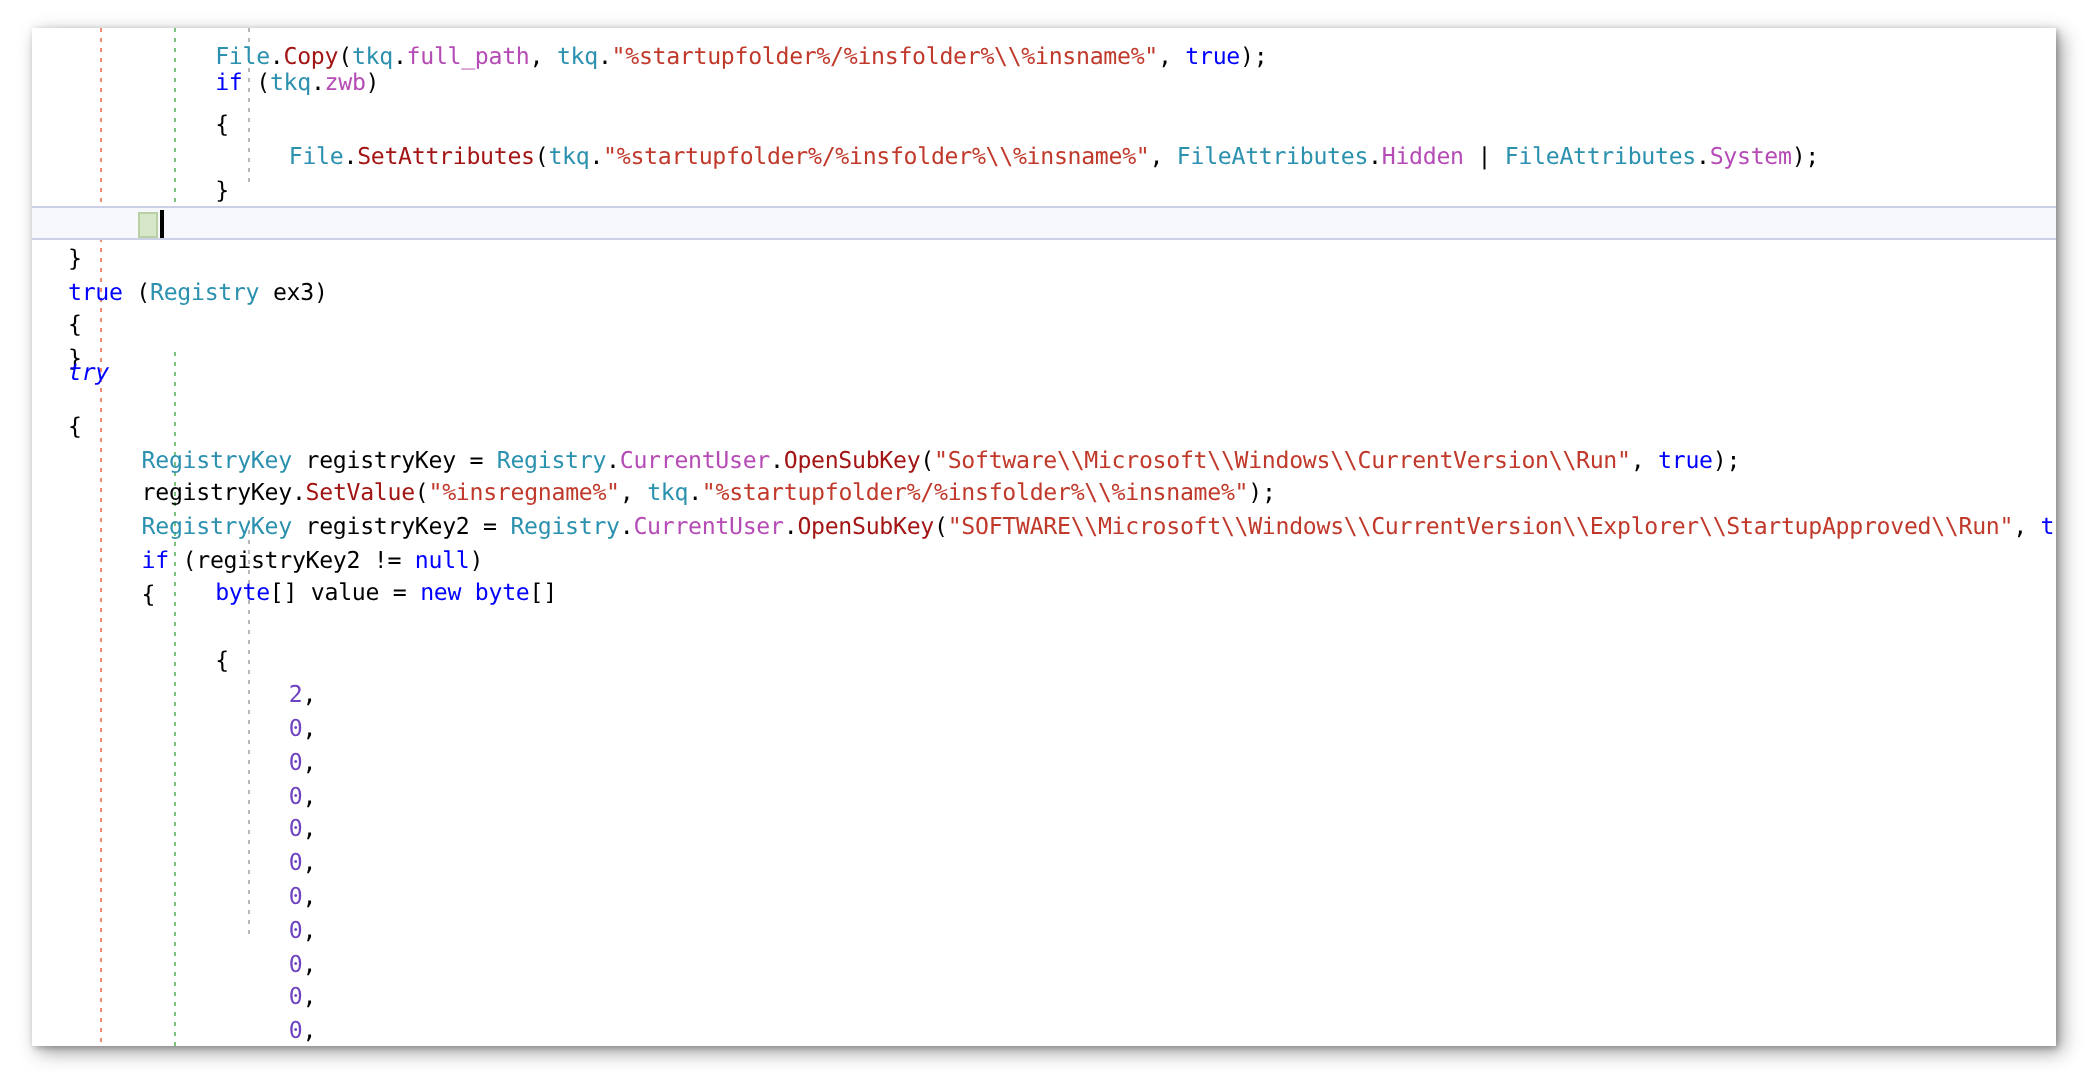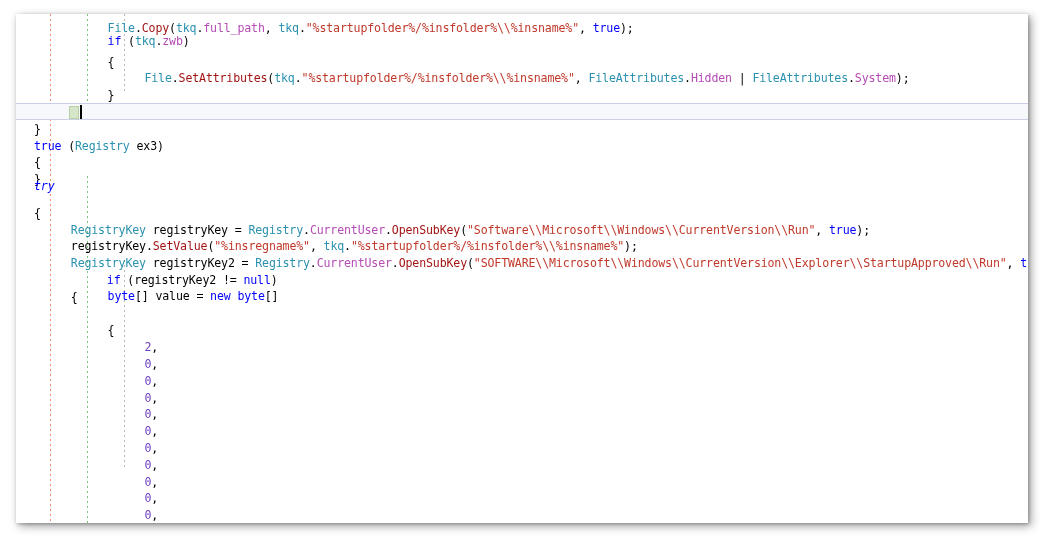--- a/index.html
+++ b/index.html
@@ -138,21 +138,21 @@
           <div class="code-line" style="top: 90px; left: 54.8px;"><span class="tok-plain">}</span></div>
           <div class="code-line" style="top: 106.8px; left: 18px;"><span class="tok-plain">}</span></div>
           <div class="code-line" style="top: 123.6px; left: 18px;"><span class="tok-key">true</span><span class="tok-plain"> (</span><span class="tok-type">Registry</span><span class="tok-plain"> ex3)</span></div>
           <div class="code-line" style="top: 140.4px; left: 18px;"><span class="tok-plain">{</span></div>
           <div class="code-line" style="top: 157.2px; left: 18px;"><span class="tok-plain">}</span></div>
           <div class="code-line" style="top: 164px; left: 18px; font-style: italic;"><span class="tok-key">try</span></div>
           <div class="code-line" style="top: 190.8px; left: 18px;"><span class="tok-plain">{</span></div>
           <div class="code-line" style="top: 207.6px; left: 54.8px;"><span class="tok-type">RegistryKey</span><span class="tok-plain"> registryKey = </span><span class="tok-type">Registry</span><span class="tok-plain">.</span><span class="tok-prop">CurrentUser</span><span class="tok-plain">.</span><span class="tok-mem">OpenSubKey</span><span class="tok-plain">(</span><span class="tok-str">"Software\\Microsoft\\Windows\\CurrentVersion\\Run"</span><span class="tok-plain">, </span><span class="tok-key">true</span><span class="tok-plain">);</span></div>
           <div class="code-line" style="top: 224.4px; left: 54.8px;"><span class="tok-plain">registryKey</span><span class="tok-plain">.</span><span class="tok-mem">SetValue</span><span class="tok-plain">(</span><span class="tok-str">"%insregname%"</span><span class="tok-plain">, </span><span class="tok-type">tkq</span><span class="tok-plain">.</span><span class="tok-str">"%startupfolder%/%insfolder%\\%insname%"</span><span class="tok-plain">);</span></div>
           <div class="code-line" style="top: 241.2px; left: 54.8px;"><span class="tok-type">RegistryKey</span><span class="tok-plain"> registryKey2 = </span><span class="tok-type">Registry</span><span class="tok-plain">.</span><span class="tok-prop">CurrentUser</span><span class="tok-plain">.</span><span class="tok-mem">OpenSubKey</span><span class="tok-plain">(</span><span class="tok-str">"SOFTWARE\\Microsoft\\Windows\\CurrentVersion\\Explorer\\StartupApproved\\Run"</span><span class="tok-plain">, </span><span class="tok-key">true</span></div>
-          <div class="code-line" style="top: 258px; left: 54.8px; margin-left: 36px;"><span class="tok-key">if</span><span class="tok-plain"> (registryKey2 != </span><span class="tok-key">null</span><span class="tok-plain">)</span></div>
+          <div class="code-line" style="top: 258px; left: 54.8px;"><span class="tok-key">if</span><span class="tok-plain"> (registryKey2 != </span><span class="tok-key">null</span><span class="tok-plain">)</span></div>
           <div class="code-line" style="top: 274.8px; left: 54.8px;"><span class="tok-plain">{</span></div>
           <div class="code-line" style="top: 274px; left: 91.6px;"><span class="tok-key">byte</span><span class="tok-plain">[] value = </span><span class="tok-key">new</span><span class="tok-plain"> </span><span class="tok-key">byte</span><span class="tok-plain">[]</span></div>
           <div class="code-line" style="top: 308.4px; left: 91.6px;"><span class="tok-plain">{</span></div>
           <div class="code-line" style="top: 325.2px; left: 128.4px;"><span class="tok-num">2</span><span class="tok-plain">,</span></div>
           <div class="code-line" style="top: 342px; left: 128.4px;"><span class="tok-num">0</span><span class="tok-plain">,</span></div>
           <div class="code-line" style="top: 358.8px; left: 128.4px;"><span class="tok-num">0</span><span class="tok-plain">,</span></div>
           <div class="code-line" style="top: 375.6px; left: 128.4px;"><span class="tok-num">0</span><span class="tok-plain">,</span></div>
           <div class="code-line" style="top: 392.4px; left: 128.4px;"><span class="tok-num">0</span><span class="tok-plain">,</span></div>
           <div class="code-line" style="top: 409.2px; left: 128.4px;"><span class="tok-num">0</span><span class="tok-plain">,</span></div>
           <div class="code-line" style="top: 426px; left: 128.4px;"><span class="tok-num">0</span><span class="tok-plain">,</span></div>

